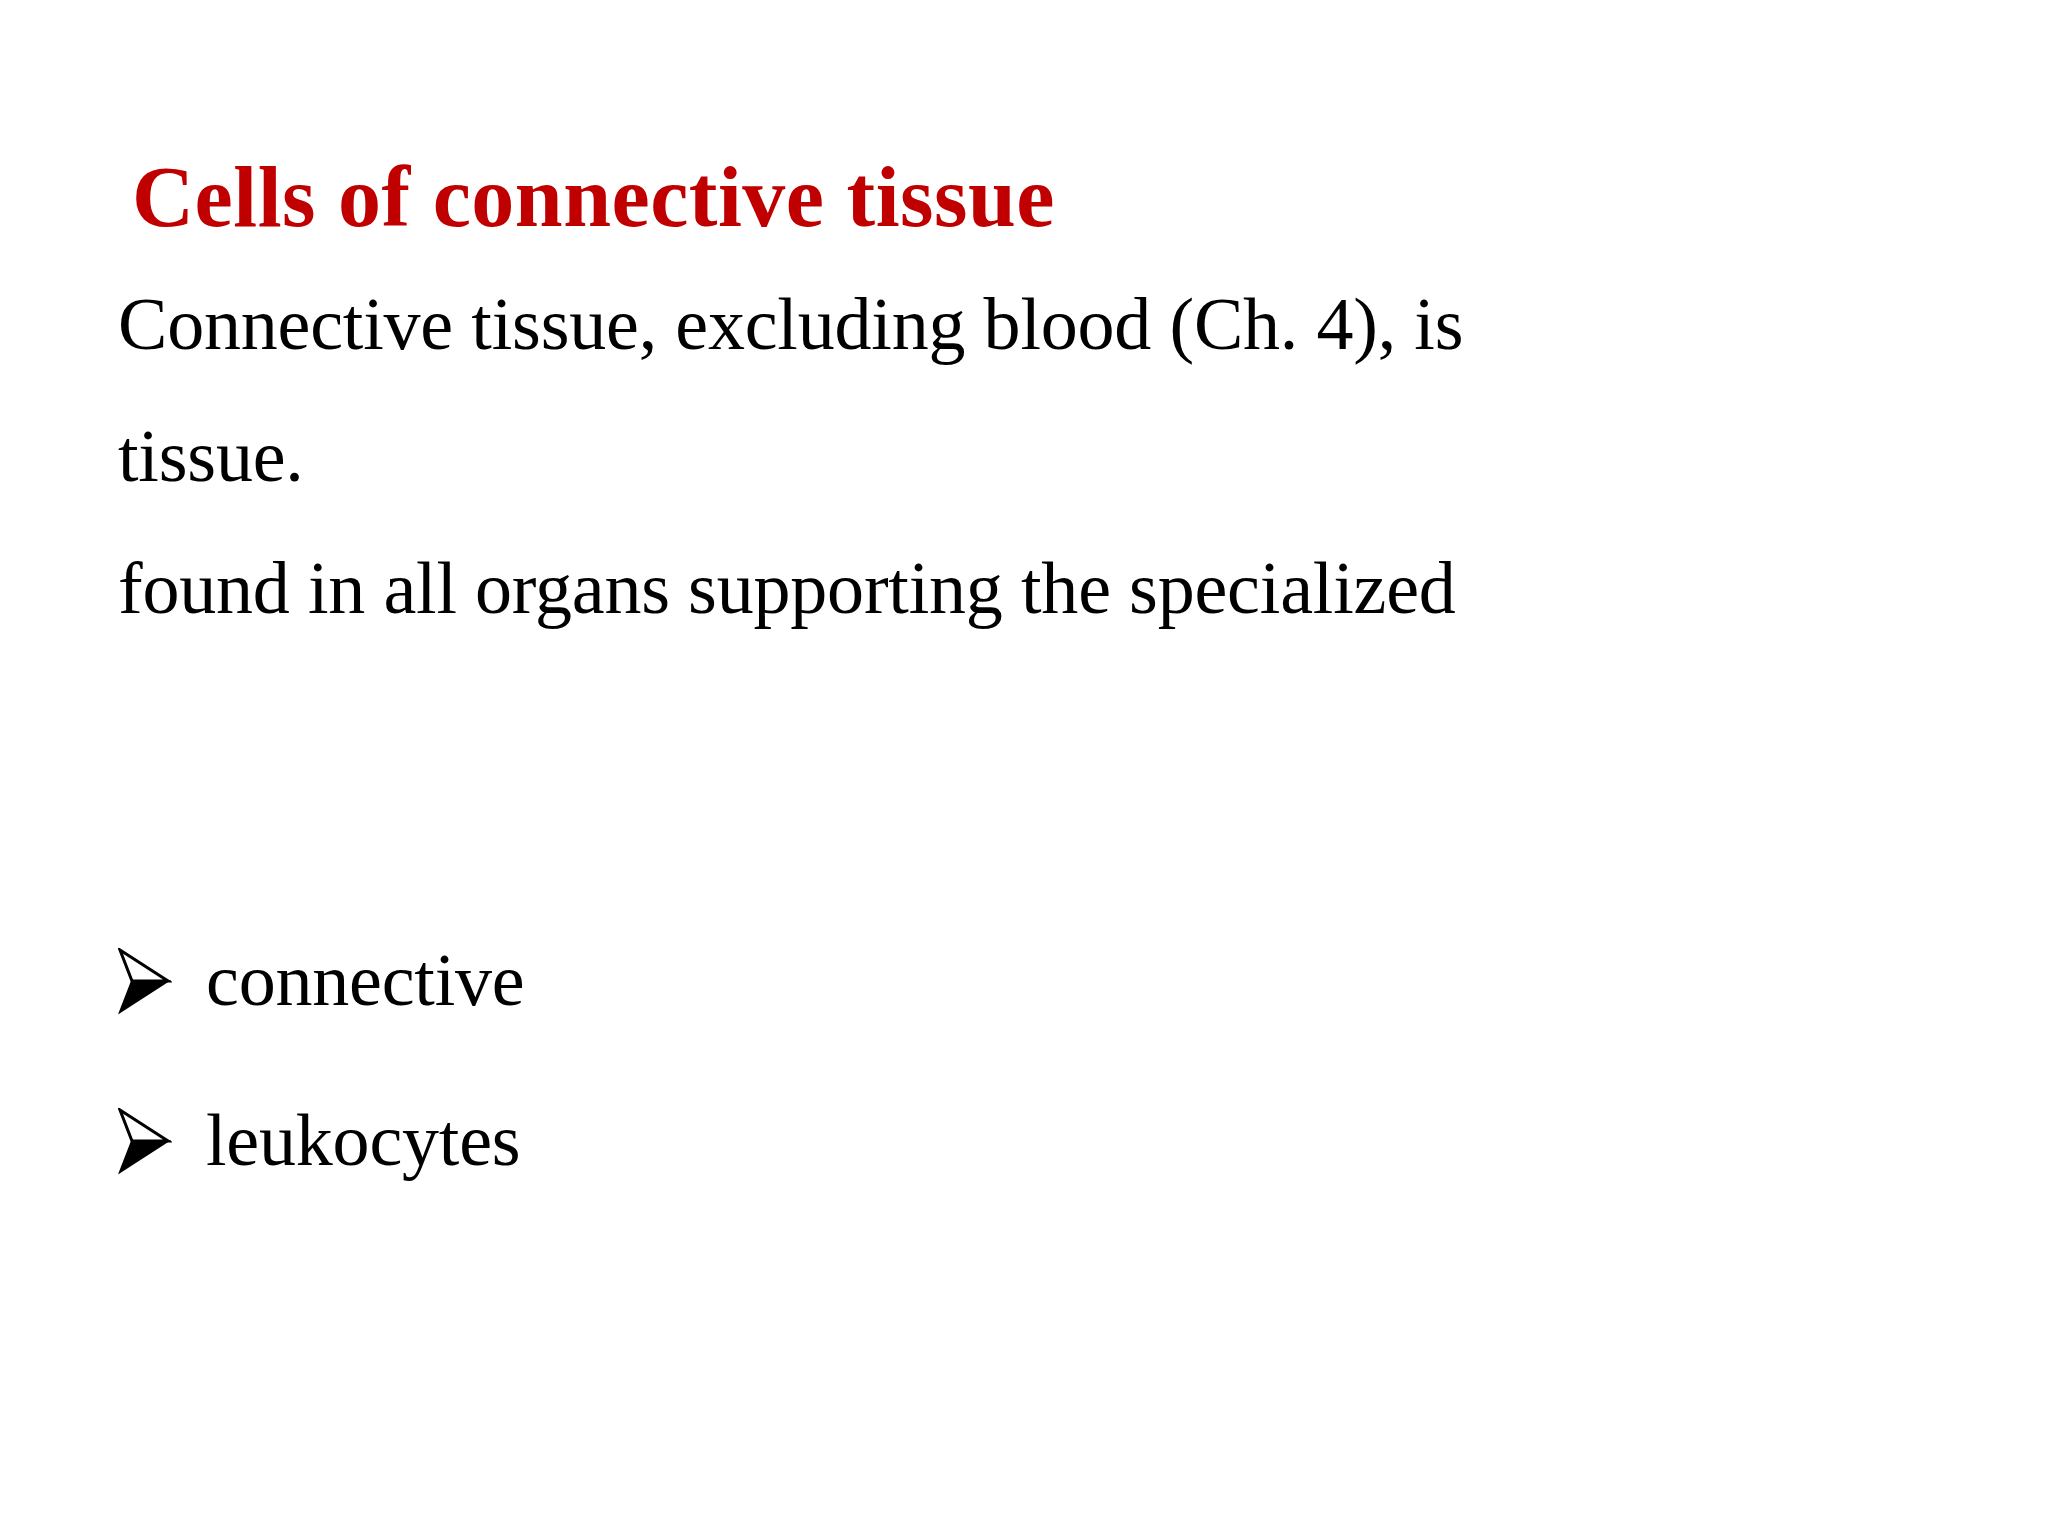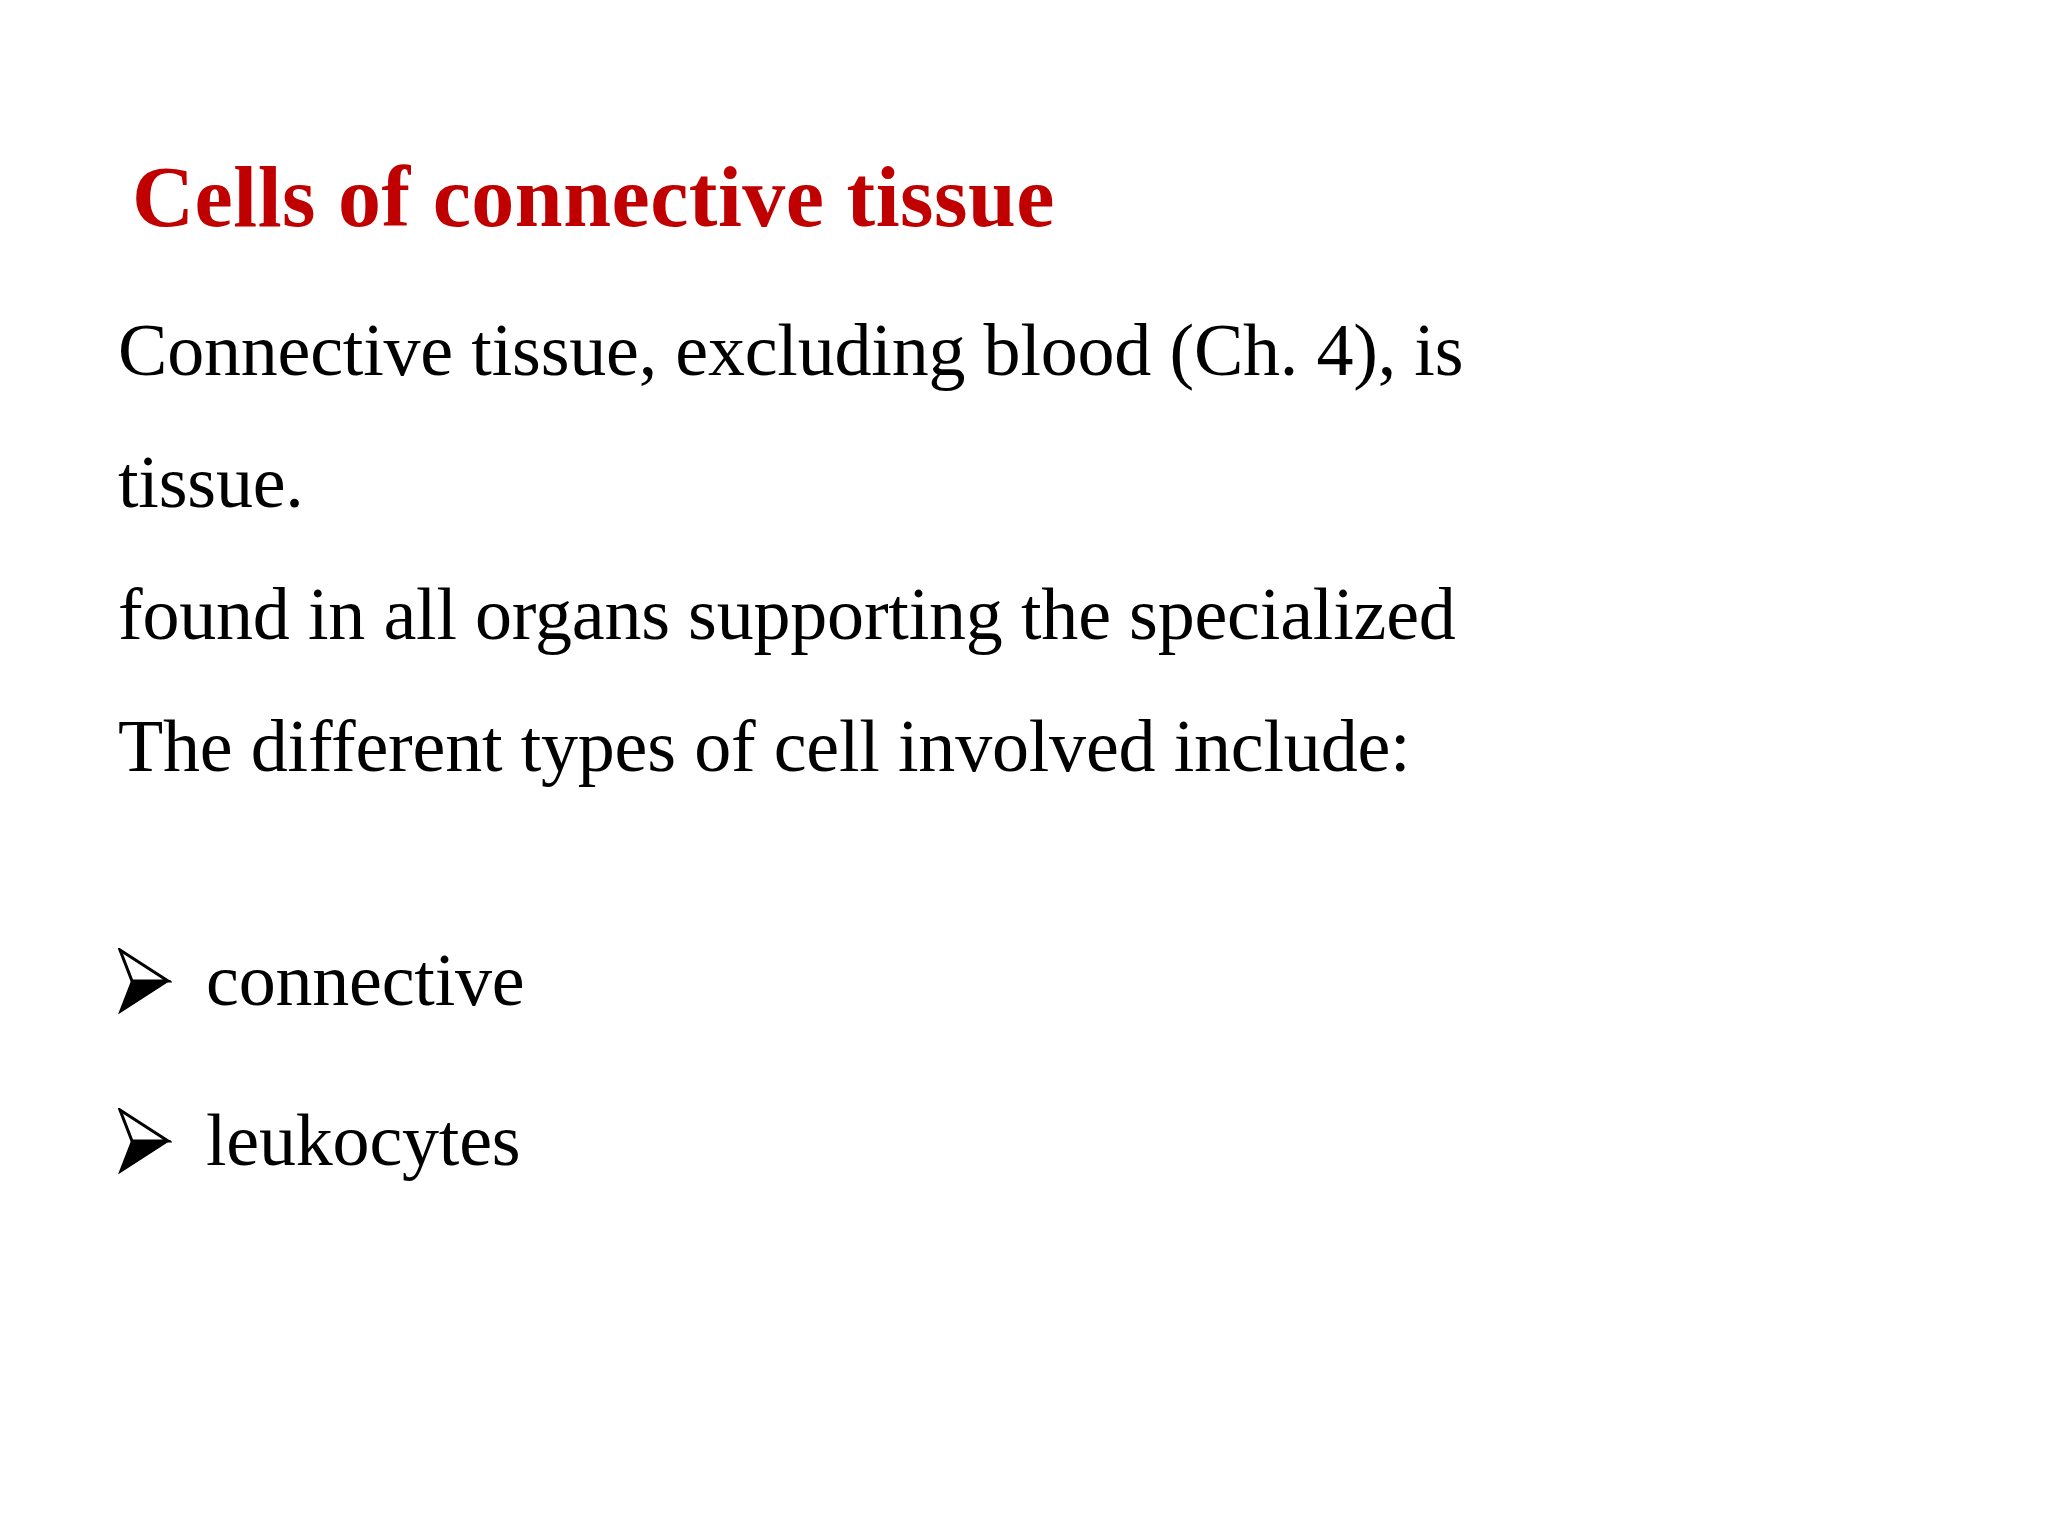--- a/index.html
+++ b/index.html
@@ -37,21 +37,21 @@
     line-height: 1.0;
     color: #C00000;
     letter-spacing: 0.5px;
     white-space: nowrap;
   }
 
   
   .body-block {
     position: absolute;
     left: 118px;
-    top: 284px;
+    top: 258px;
     width: 1860px;
   }
 
   .body-line {
     font-family: "Liberation Serif", "DejaVu Serif", serif;
     font-weight: normal;
     font-size: 74px;
     line-height: 132px;
     color: #000000;
     white-space: nowrap;
@@ -101,21 +101,20 @@
 <body>
 
 <div class="slide">
 
   <h1 class="slide-title">Cells of connective tissue</h1>
 
   <div class="body-block">
     <div class="body-line">Connective tissue, excluding blood (Ch. 4), is</div>
     <div class="body-line">tissue.</div>
     <div class="body-line">found in all organs supporting the specialized</div>
-    <div class="body-line">The different types of cell involved include:</div>
   </div>
 
   <div class="bullet-list">
 
 
 
     <div class="bullet-item">
       <span class="bullet-marker">
         <svg viewBox="0 0 54 66" xmlns="http://www.w3.org/2000/svg" aria-hidden="true">
           <polygon points="2,2 50,33 14,33" fill="#ffffff" stroke="#000000" stroke-width="3"></polygon>

